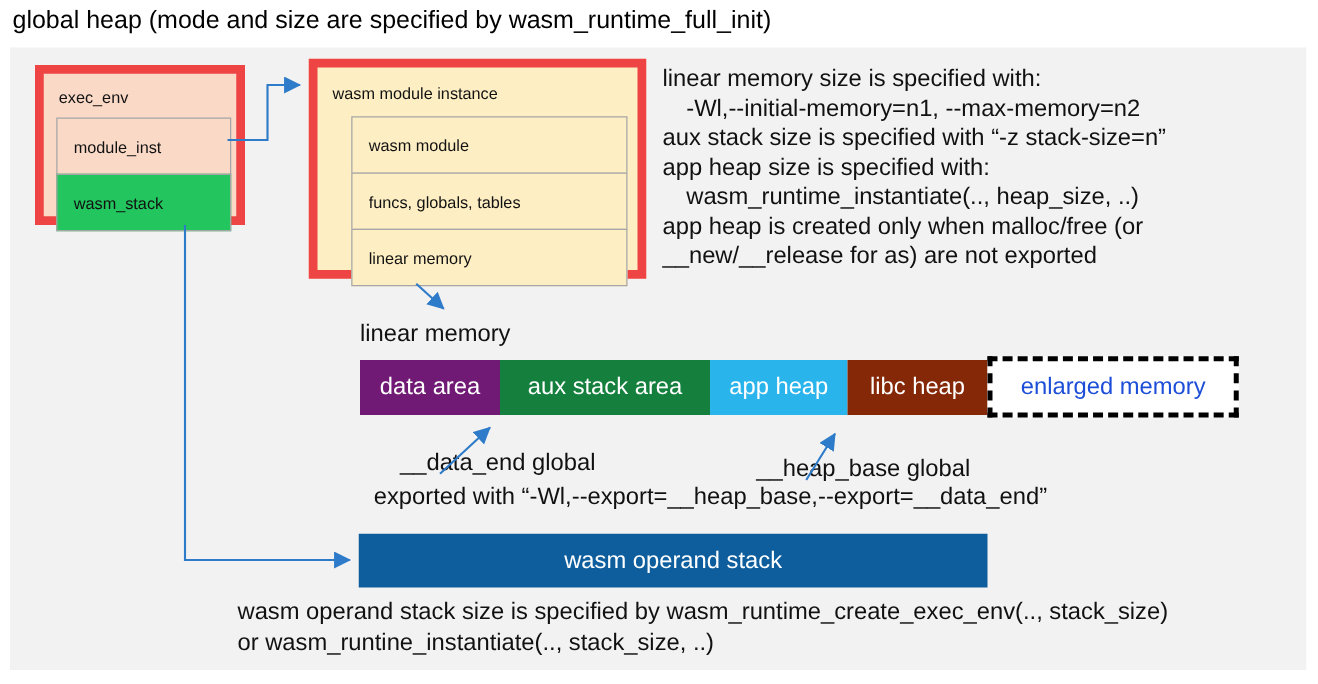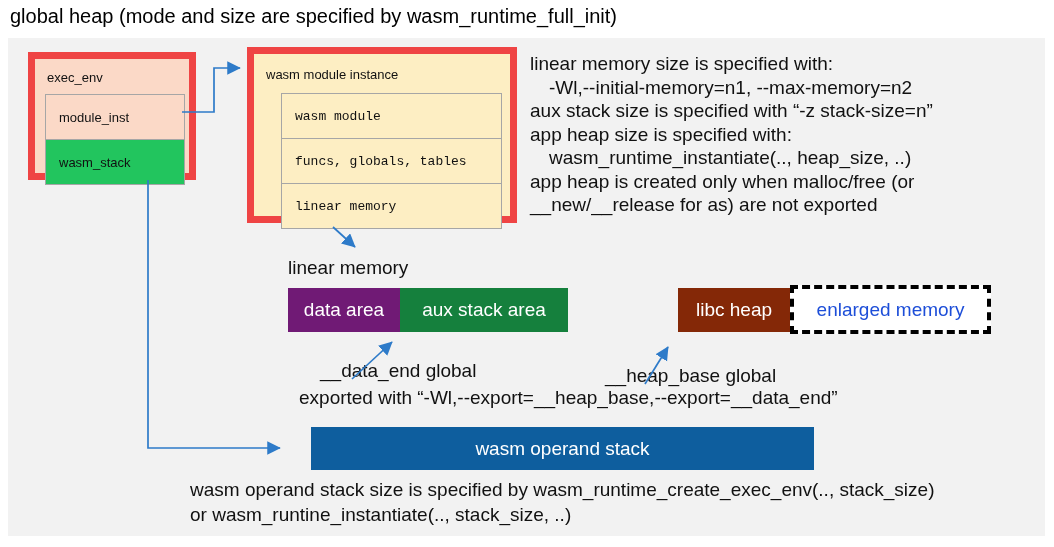--- a/index.html
+++ b/index.html
@@ -19,21 +19,21 @@
               display:flex;align-items:center;padding-left:13px;white-space:nowrap;}
 
   #exec-env{left:28px;top:52px;width:168px;height:128px;}
   #exec-env .struct-header{height:36px;}
   #exec-env .struct-row{left:10px;width:140px;height:46px;}
   #exec-env .r0{top:35px;}
   #exec-env .r1{top:80px;}
 
   #mod-inst{left:247px;top:47px;width:270px;height:176px;}
   #mod-inst .struct-header{height:40px;}
-  #mod-inst .struct-row{left:27px;width:221px;height:46px;font-family:Liberation Mono, monospace;}
+  #mod-inst .struct-row{left:27px;width:221px;height:46px;}
   #mod-inst .r0{top:39px;}
   #mod-inst .r1{top:84px;}
   #mod-inst .r2{top:129px;}
 
   
   #notes-right{left:530px;top:52px;width:505px;font-size:19px;line-height:23.5px;}
   #notes-right .indent{padding-left:19px;}
   #notes-right div{white-space:nowrap;}
 
   
@@ -89,28 +89,29 @@
     <div>app heap size is specified with:</div>
     <div class="indent">wasm_runtime_instantiate(.., heap_size, ..)</div>
     <div>app heap is created only when malloc/free (or</div>
     <div>__new/__release for as) are not exported</div>
   </div>
 
   <div id="lm-label" class="abs">linear memory</div>
 
   <div id="seg-data" class="abs seg" style="background-color: #701a75;">data area</div>
   <div id="seg-aux" class="abs seg" style="background-color: #15803d;">aux stack area</div>
+  <div id="seg-app" class="abs seg" style="background-color: rgb(41, 180, 236);">app heap</div>
   <div id="seg-libc" class="abs seg" style="background-color: rgb(132, 40, 7);">libc heap</div>
   <div id="seg-enlarged" class="abs seg" style="color: #1d4ed8;">enlarged memory</div>
 
   <div id="ann-data-end" class="abs ann">__data_end global</div>
   <div id="ann-heap-base" class="abs ann">__heap_base global</div>
   <div id="ann-export" class="abs ann">exported with “-Wl,--export=__heap_base,--export=__data_end”</div>
 
-  <div id="operand-stack" class="abs" style="background-color: rgb(14, 94, 158); margin-left: 24px;">wasm operand stack</div>
+  <div id="operand-stack" class="abs" style="background-color: rgb(14, 94, 158);">wasm operand stack</div>
 
   <div id="notes-bottom" class="abs">
     <div>wasm operand stack size is specified by wasm_runtime_create_exec_env(.., stack_size)</div>
     <div>or wasm_runtine_instantiate(.., stack_size, ..)</div>
   </div>
 
   <svg id="connectors" class="abs" viewBox="0 0 1054 547" xmlns="http://www.w3.org/2000/svg">
     <defs>
       <marker id="arr" markerWidth="9" markerHeight="9" refX="7.5" refY="4" orient="auto">
         <path d="M0,0 L8,4 L0,8 Z" fill="#2e7bc9"></path>

